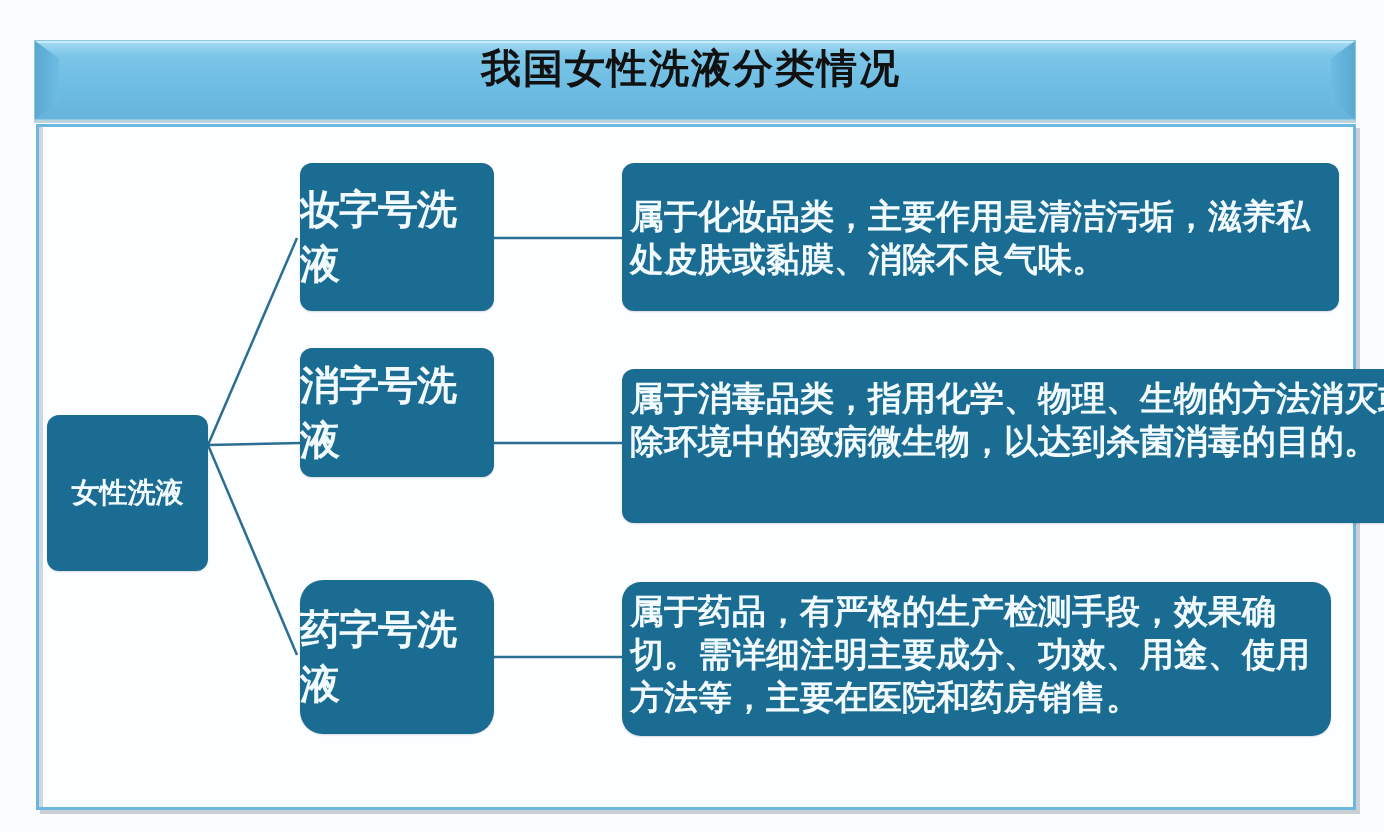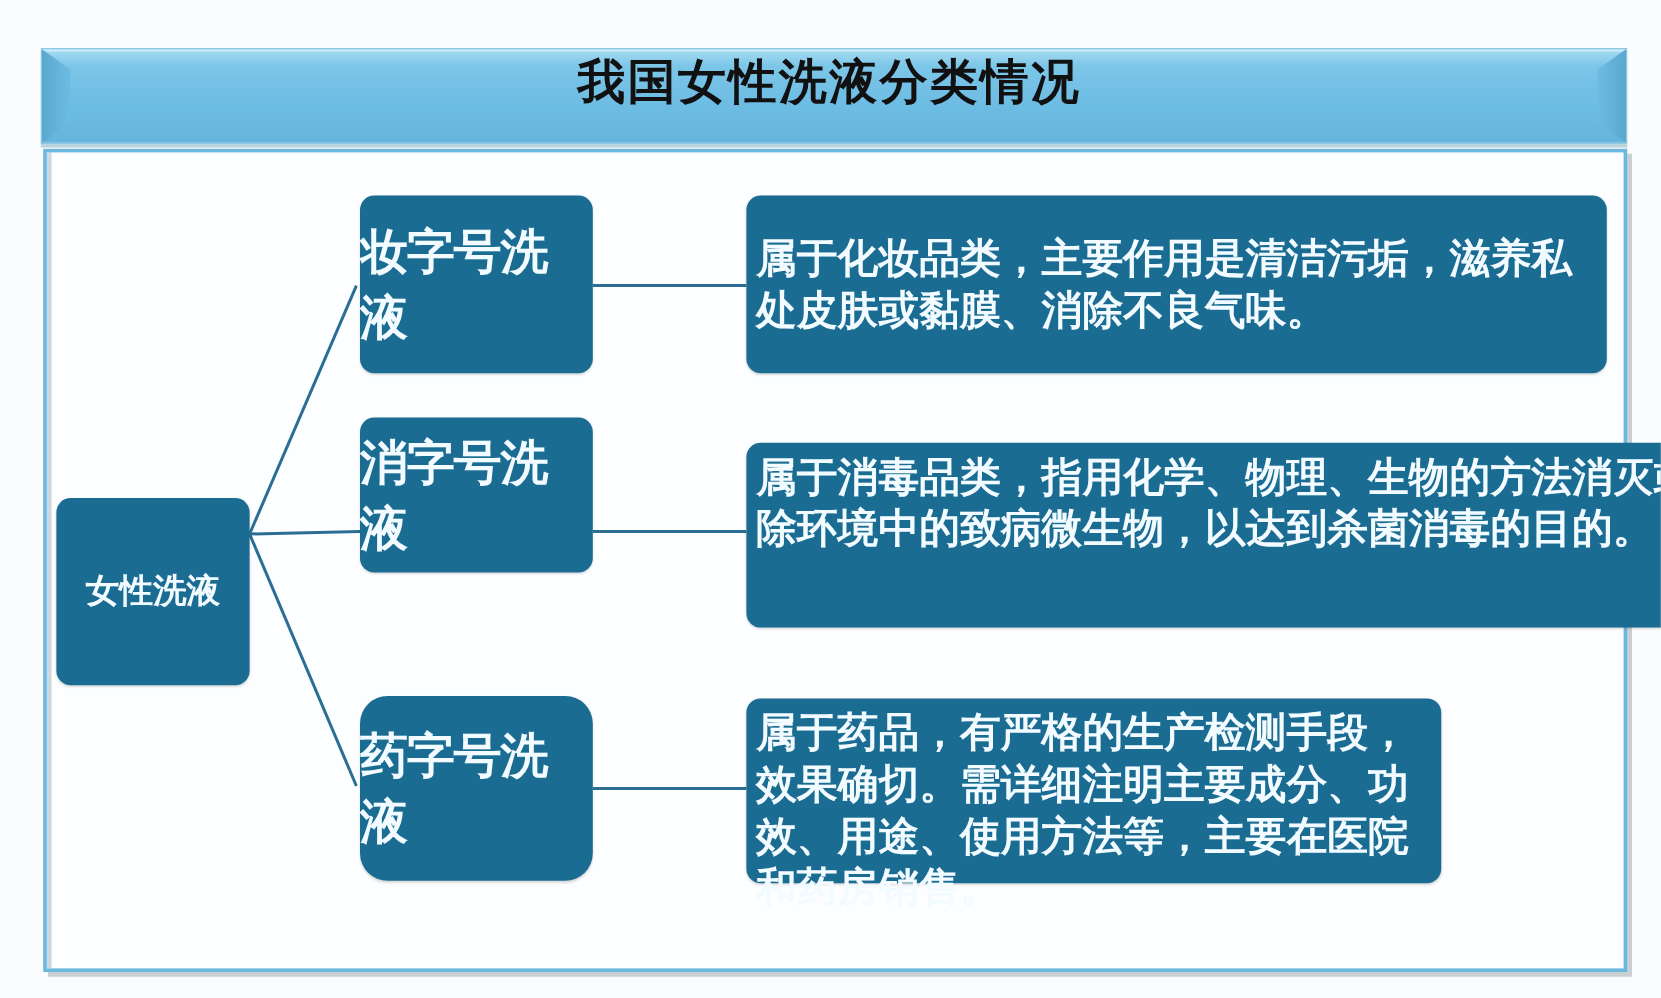--- a/index.html
+++ b/index.html
@@ -79,15 +79,15 @@
 <div class="node cat" style="top:580px;height:154px;border-radius:23px;">
   <span>药字号洗液</span>
 </div>
 
 <div class="node desc" style="top:163px;width:717px;height:148px;padding-top:32px;">
   <span>属于化妆品类，主要作用是清洁污垢，滋养私处皮肤或黏膜、消除不良气味。</span>
 </div>
 <div class="node desc" style="top:369px;width:841px;height:154px;padding-top:8px;">
   <span>属于消毒品类，指用化学、物理、生物的方法消灭或消除环境中的致病微生物，以达到杀菌消毒的目的。</span>
 </div>
-<div class="node desc" style="top:582px;width:579px;height:154px;padding-top:8px;">
+<div class="node desc" style="top:582px;width:709px;height:154px;padding-top:8px;border-radius:19px;">
   <span>属于药品，有严格的生产检测手段，效果确切。需详细注明主要成分、功效、用途、使用方法等，主要在医院和药房销售。</span>
 </div>
 
 </body></html>

